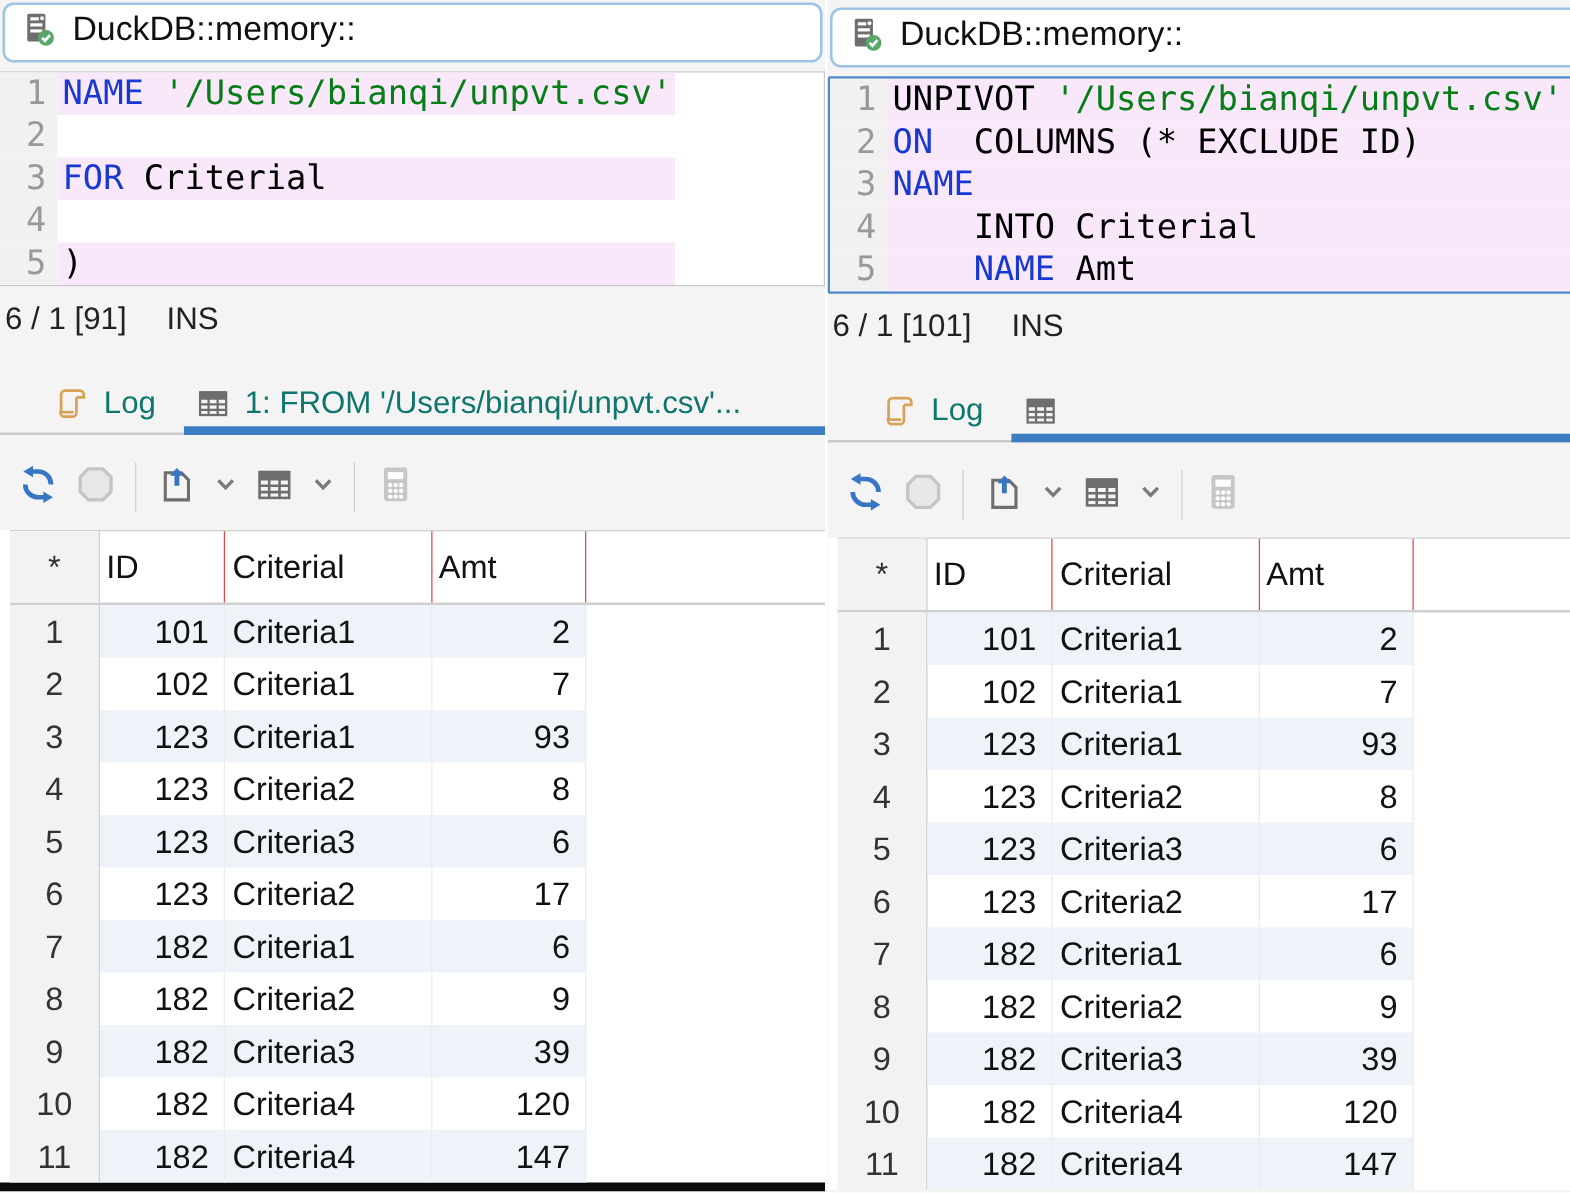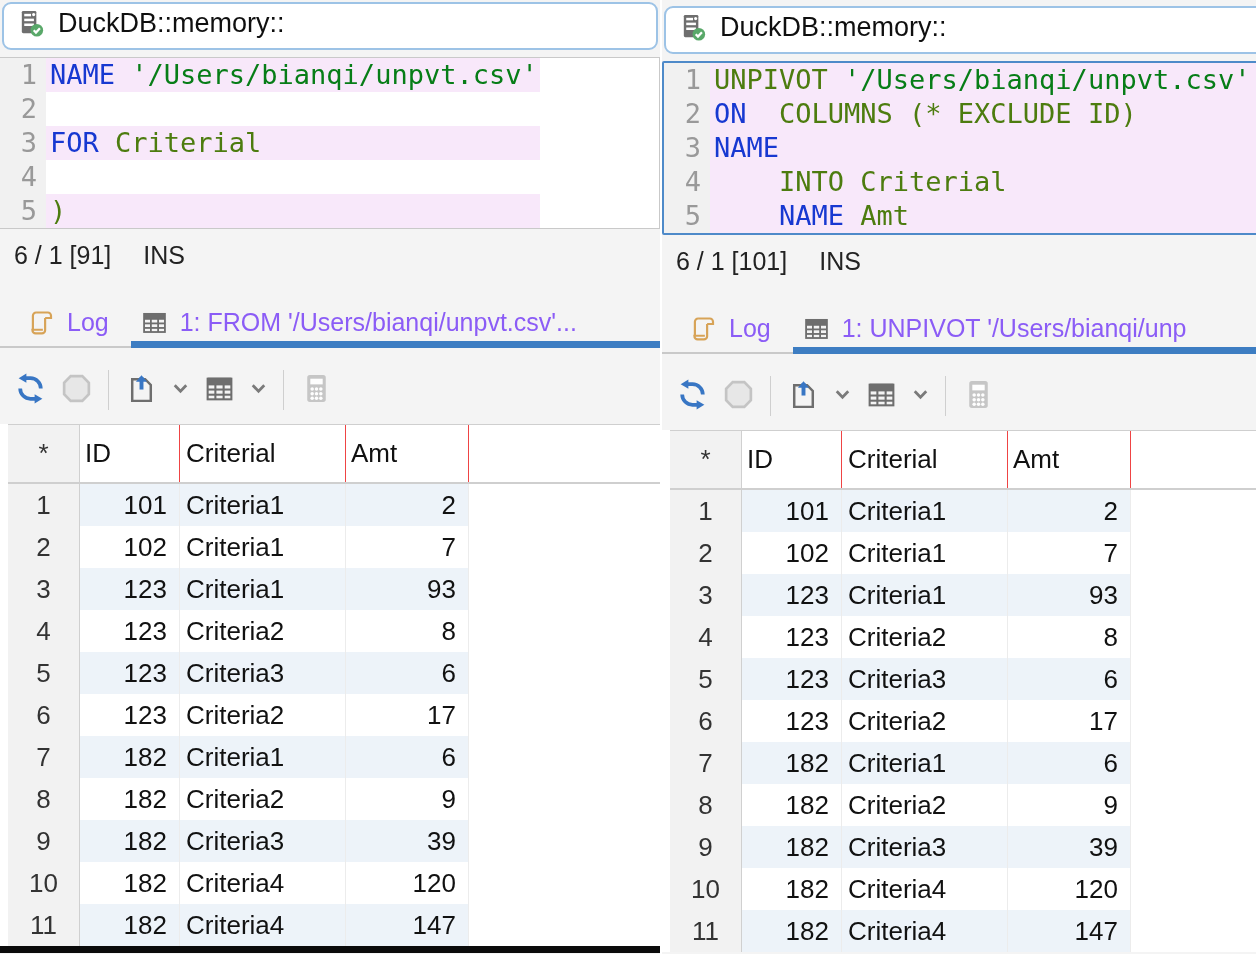--- a/index.html
+++ b/index.html
@@ -28,30 +28,30 @@
   
   .editor{margin-top:7px;background:#fff;width:100%;
           border-top:1px solid #c9c9c9;border-bottom:1px solid #c9c9c9;border-right:1px solid #c9c9c9}
   .panel-right .editor{border:2px solid var(--focus);border-radius:2px;width:622px}
   .code-line{display:flex;height:34px;line-height:34px;
              font-family:"DejaVu Sans Mono",monospace;font-size:27px}
   .lineno{width:46px;padding-right:9px;text-align:right;color:#999;background:#f1f1f1;flex:none}
   .code-text{white-space:pre;padding-left:4px;color:#000}
   .panel-left .code-text{width:494px;background:var(--pink)}
   .panel-right .code-text{flex:1;background:var(--pink)}
-  .tok-kw{color:var(--kw)} .tok-str{color:var(--str)} .tok-pl{color:#4d7c0f}
+  .tok-kw{color:var(--kw)} .tok-str{color:var(--str)} .tok-pl{color:#000000}
 
   
-  .statusline{padding:12px 0 0 14px;font-size:25px;color:#222;display:flex;gap:32px;height:40px}
+  .statusline{padding:12px 0 0 4px;font-size:25px;color:#222;display:flex;gap:32px;height:40px}
 
   
   .tabbar{margin-top:27px;height:52px;position:relative;display:flex;align-items:center}
   .tabbar::before{content:"";position:absolute;left:0;right:0;bottom:0;height:2px;background:#c9c9c9}
-  .tab{display:flex;align-items:center;gap:11px;font-size:25px;color:#8b5cf6;
-       padding:0 22px 0 27px;height:100%;position:relative;white-space:nowrap}
+  .tab{display:flex;align-items:center;gap:11px;font-size:25px;color:#0f766e;
+       padding:0 22px 0 43px;height:100%;position:relative;white-space:nowrap}
   .tab .t-icon{width:29px;height:29px;flex:none}
   .tab .t-icon svg{width:29px;height:29px}
   .tab.active{font-weight:normal;flex:1;padding-left:9px;overflow:hidden}
   .tab.active::after{content:"";position:absolute;left:0;right:0;bottom:0;height:7px;
        background:var(--accent);z-index:2}
 
   
   .toolbar{margin-top:12px;height:60px;display:flex;align-items:center;padding-left:10px}
   .tbtn{width:40px;height:40px;display:flex;align-items:center;justify-content:center;flex:none;margin-right:6px}
   .tbtn svg{width:33px;height:33px}
@@ -369,21 +369,20 @@
               <g stroke="var(--icon-gray)" stroke-width="2" fill="none">
                 <rect x="4.5" y="6.5" width="23" height="20"></rect>
                 <line x1="4.5" y1="12" x2="27.5" y2="12"></line>
                 <line x1="4.5" y1="17" x2="27.5" y2="17"></line>
                 <line x1="4.5" y1="22" x2="27.5" y2="22"></line>
                 <line x1="12" y1="12" x2="12" y2="26.5"></line>
                 <line x1="20" y1="12" x2="20" y2="26.5"></line>
               </g>
               <rect x="4.5" y="5.5" width="23" height="6.5" fill="var(--icon-gray)"></rect>
             </svg></span>
-          <span>1: UNPIVOT '/Users/bianqi/unp</span>
         </div>
       </div>
     <div class="toolbar">
         <div class="tbtn">
           <span><svg viewBox="0 0 32 32">
               <g fill="none" stroke="var(--icon-blue)" stroke-width="3.6">
                 <path d="M26 16a10 10 0 0 0-10-10h-5"></path>
                 <path d="M6 16a10 10 0 0 0 10 10h5"></path>
               </g>
               <polygon points="12,1.5 12,10.5 4.5,6" fill="var(--icon-blue)"></polygon>

